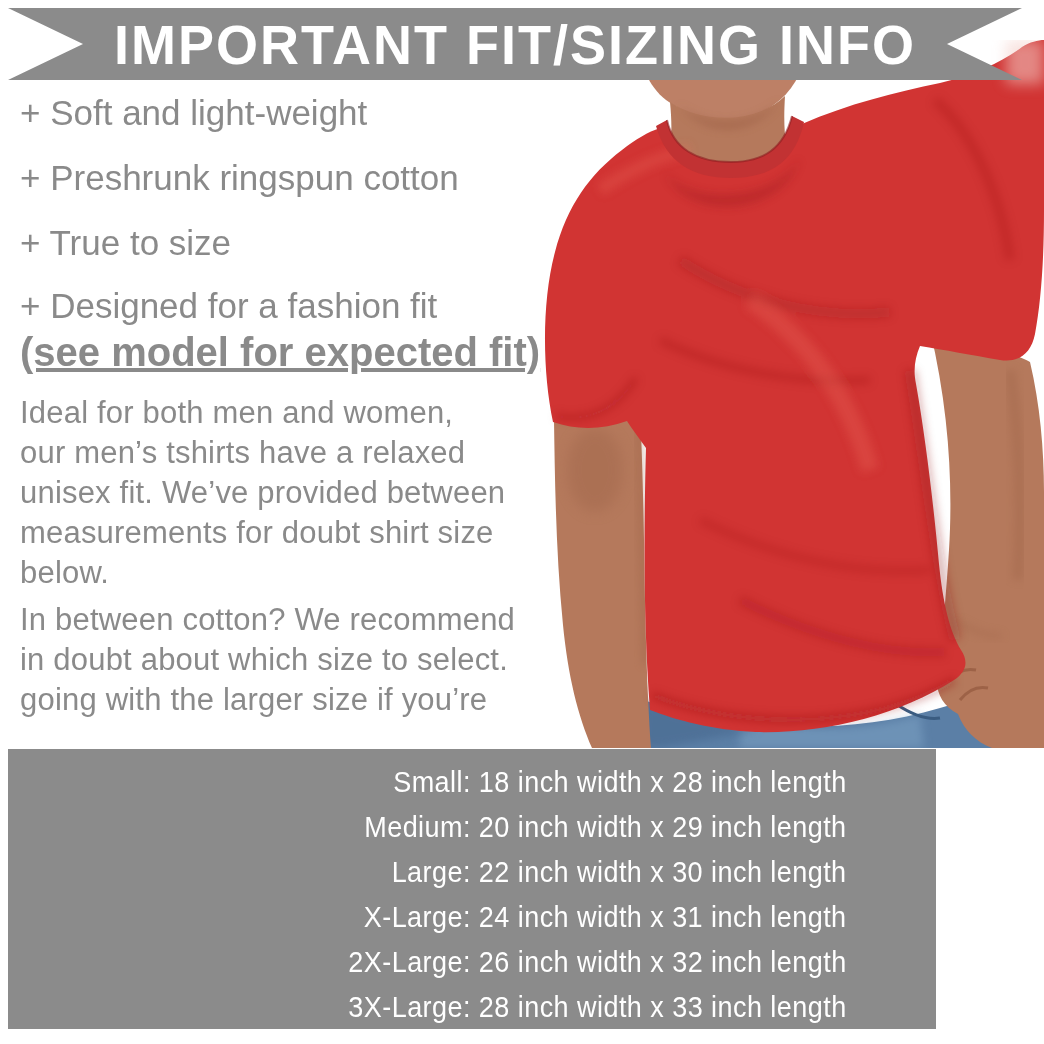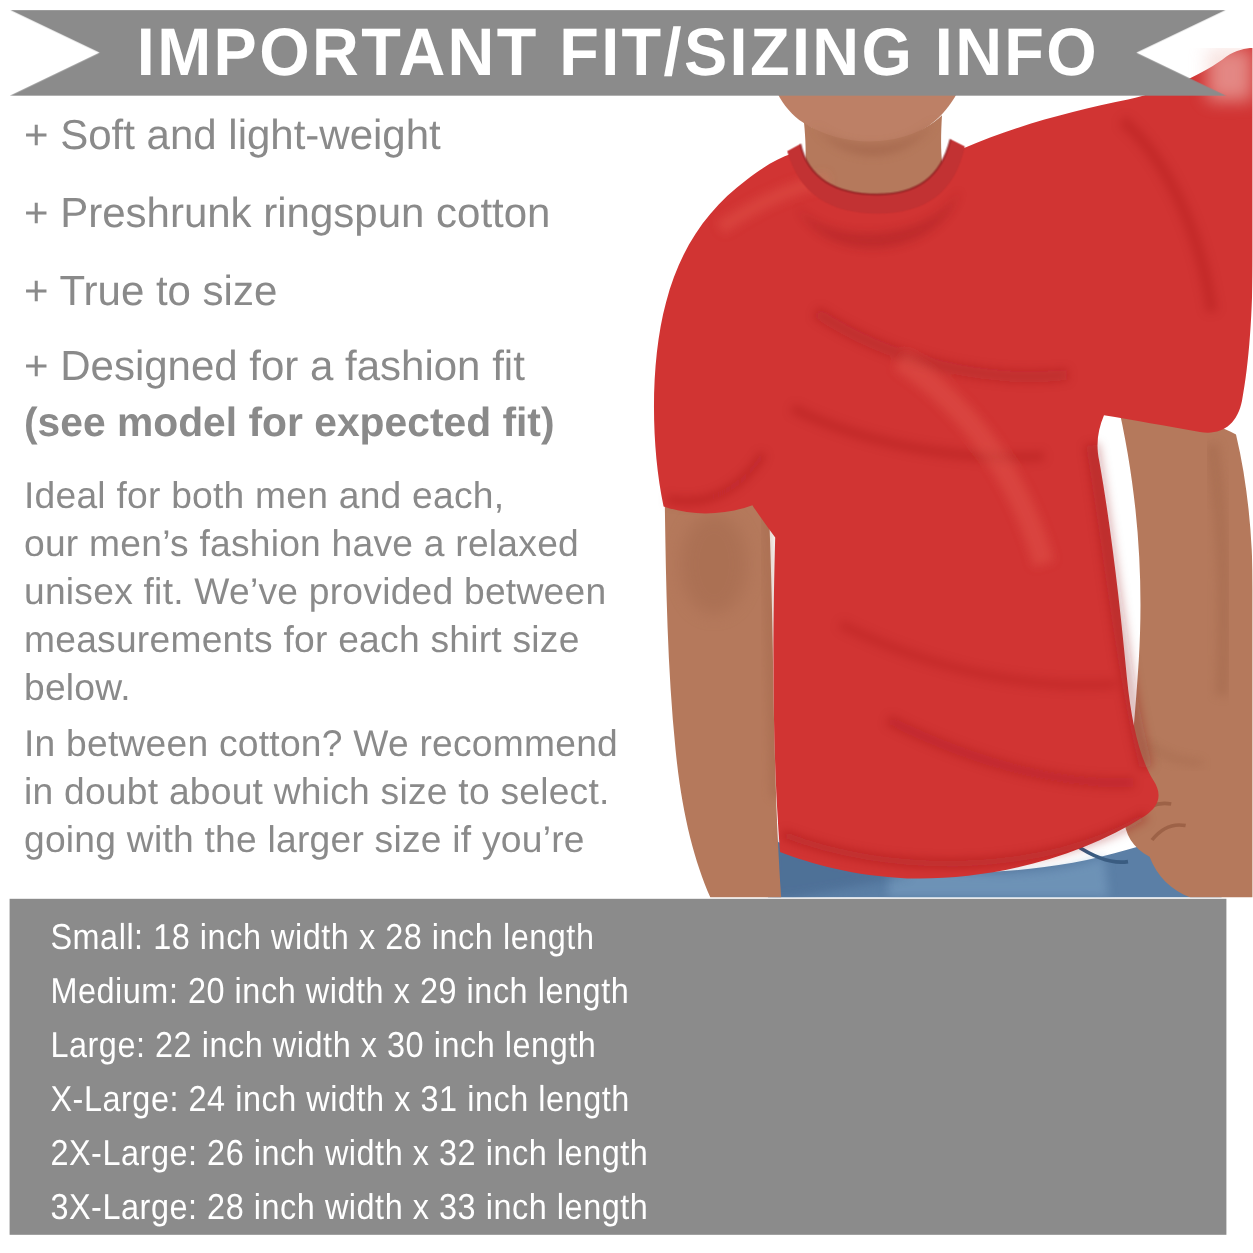--- a/index.html
+++ b/index.html
@@ -28,31 +28,31 @@
     white-space:nowrap;transform:scaleY(1.04);
   }
   
   .feature{
     position:absolute;left:20px;color:var(--text-gray);font-weight:normal;
     font-size:35px;line-height:44px;white-space:nowrap;z-index:3;
   }
   .f0{top:91px}.f1{top:156px}.f2{top:221px}.f3{top:284px}
   .feature-note{
     position:absolute;left:20px;top:330px;color:var(--text-gray);font-weight:bold;
-    font-size:34px;line-height:44px;white-space:nowrap;z-index:3;
+    font-size:40px;line-height:44px;white-space:nowrap;z-index:3;text-decoration:underline;
   }
   
   .para{position:absolute;left:20px;color:var(--text-gray);font-size:31px;
     line-height:40px;z-index:3;letter-spacing:.2px;}
   .p1{top:393px}.p2{top:600px}
   .para div{white-space:nowrap;}
   
   .size-box{
-    position:absolute;left:8px;top:749px;width:1014px;height:280px;z-index:6;
-    background:var(--box-gray);padding:10px 0 0 34px;box-sizing:border-box;
+    position:absolute;left:8px;top:749px;width:928px;height:280px;z-index:6;
+    background:var(--box-gray);padding:10px 0 0 34px;box-sizing:border-box;text-align:right;
   }
   .size-row{
     color:var(--white);font-size:30px;line-height:45px;white-space:nowrap;
     transform:scaleX(.9);transform-origin:left center;letter-spacing:.5px;
   }
 </style>
 </head>
 <body>
 
 <div class="canvas">
@@ -124,24 +124,24 @@
     <div class="banner-text">IMPORTANT FIT/SIZING INFO</div>
   </div>
 
   <div class="feature f0">+ Soft and light-weight</div>
   <div class="feature f1">+ Preshrunk ringspun cotton</div>
   <div class="feature f2">+ True to size</div>
   <div class="feature f3">+ Designed for a fashion fit</div>
   <div class="feature-note">(see model for expected fit)</div>
 
   <div class="para p1">
-    <div>Ideal for both men and each,</div>
-    <div>our men’s fashion have a relaxed</div>
+    <div>Ideal for both men and women,</div>
+    <div>our men’s tshirts have a relaxed</div>
     <div>unisex fit. We’ve provided between</div>
-    <div>measurements for each shirt size</div>
+    <div>measurements for doubt shirt size</div>
     <div>below.</div>
   </div>
   <div class="para p2">
     <div>In between cotton? We recommend</div>
     <div>in doubt about which size to select.</div>
     <div>going with the larger size if you’re</div>
   </div>
 
   <div class="size-box">
     <div class="size-row">Small: 18 inch width x 28 inch length</div>

